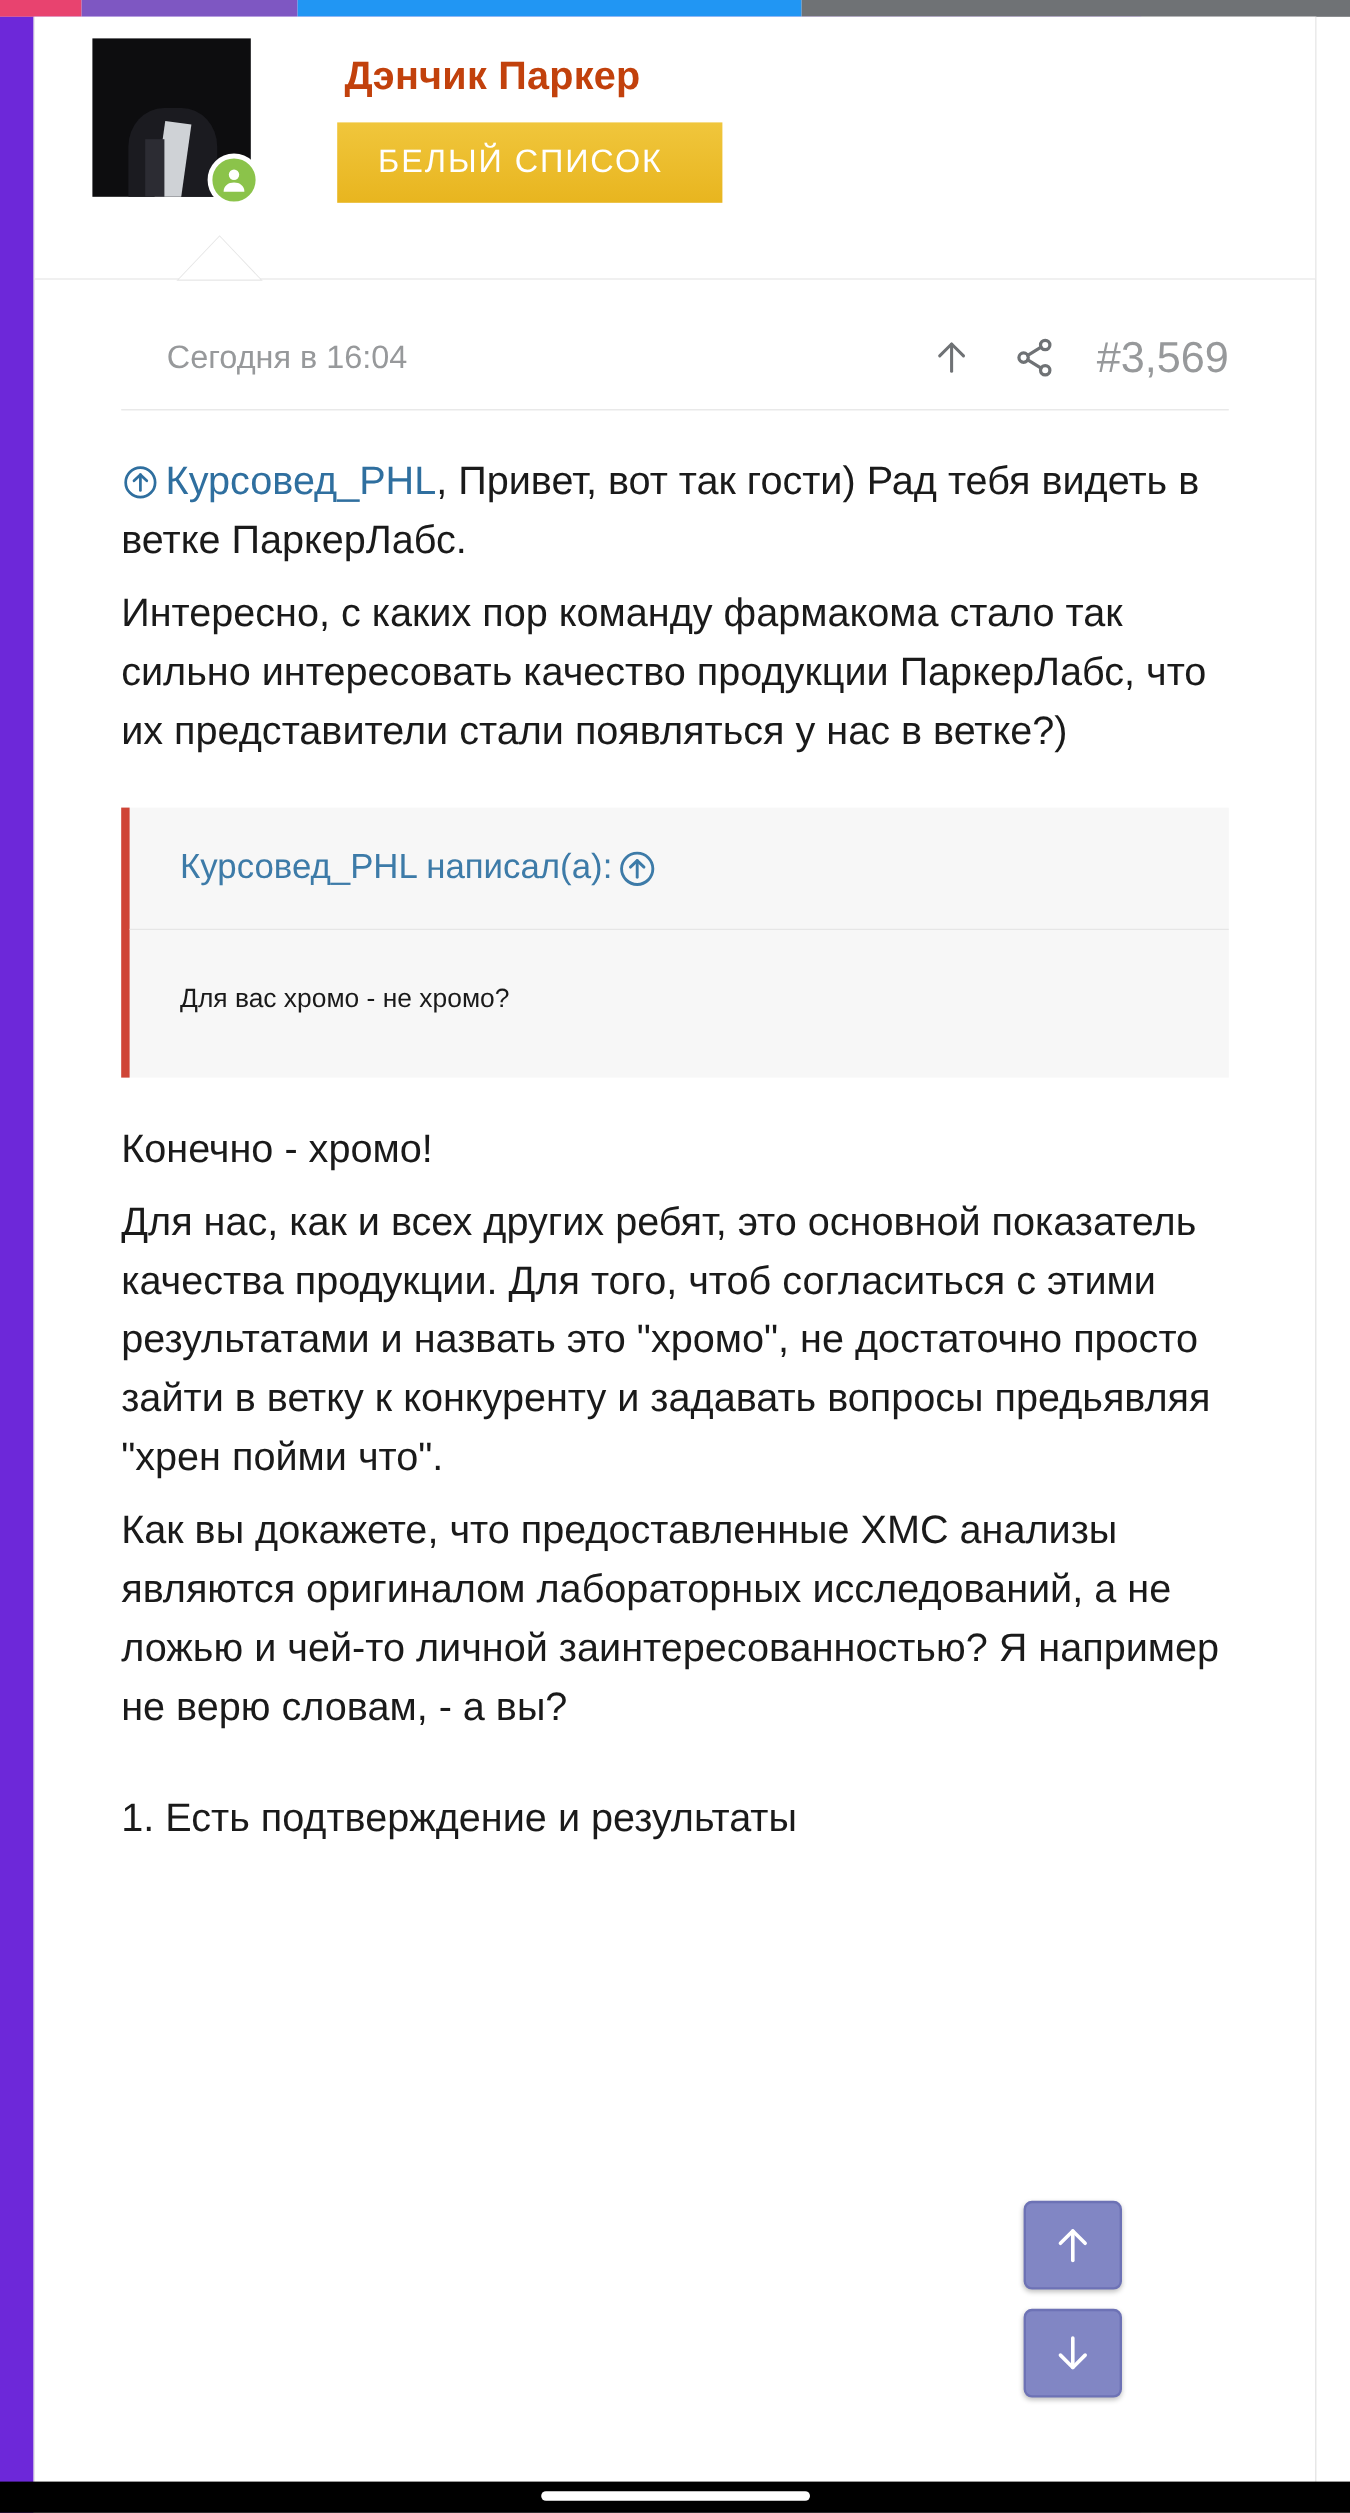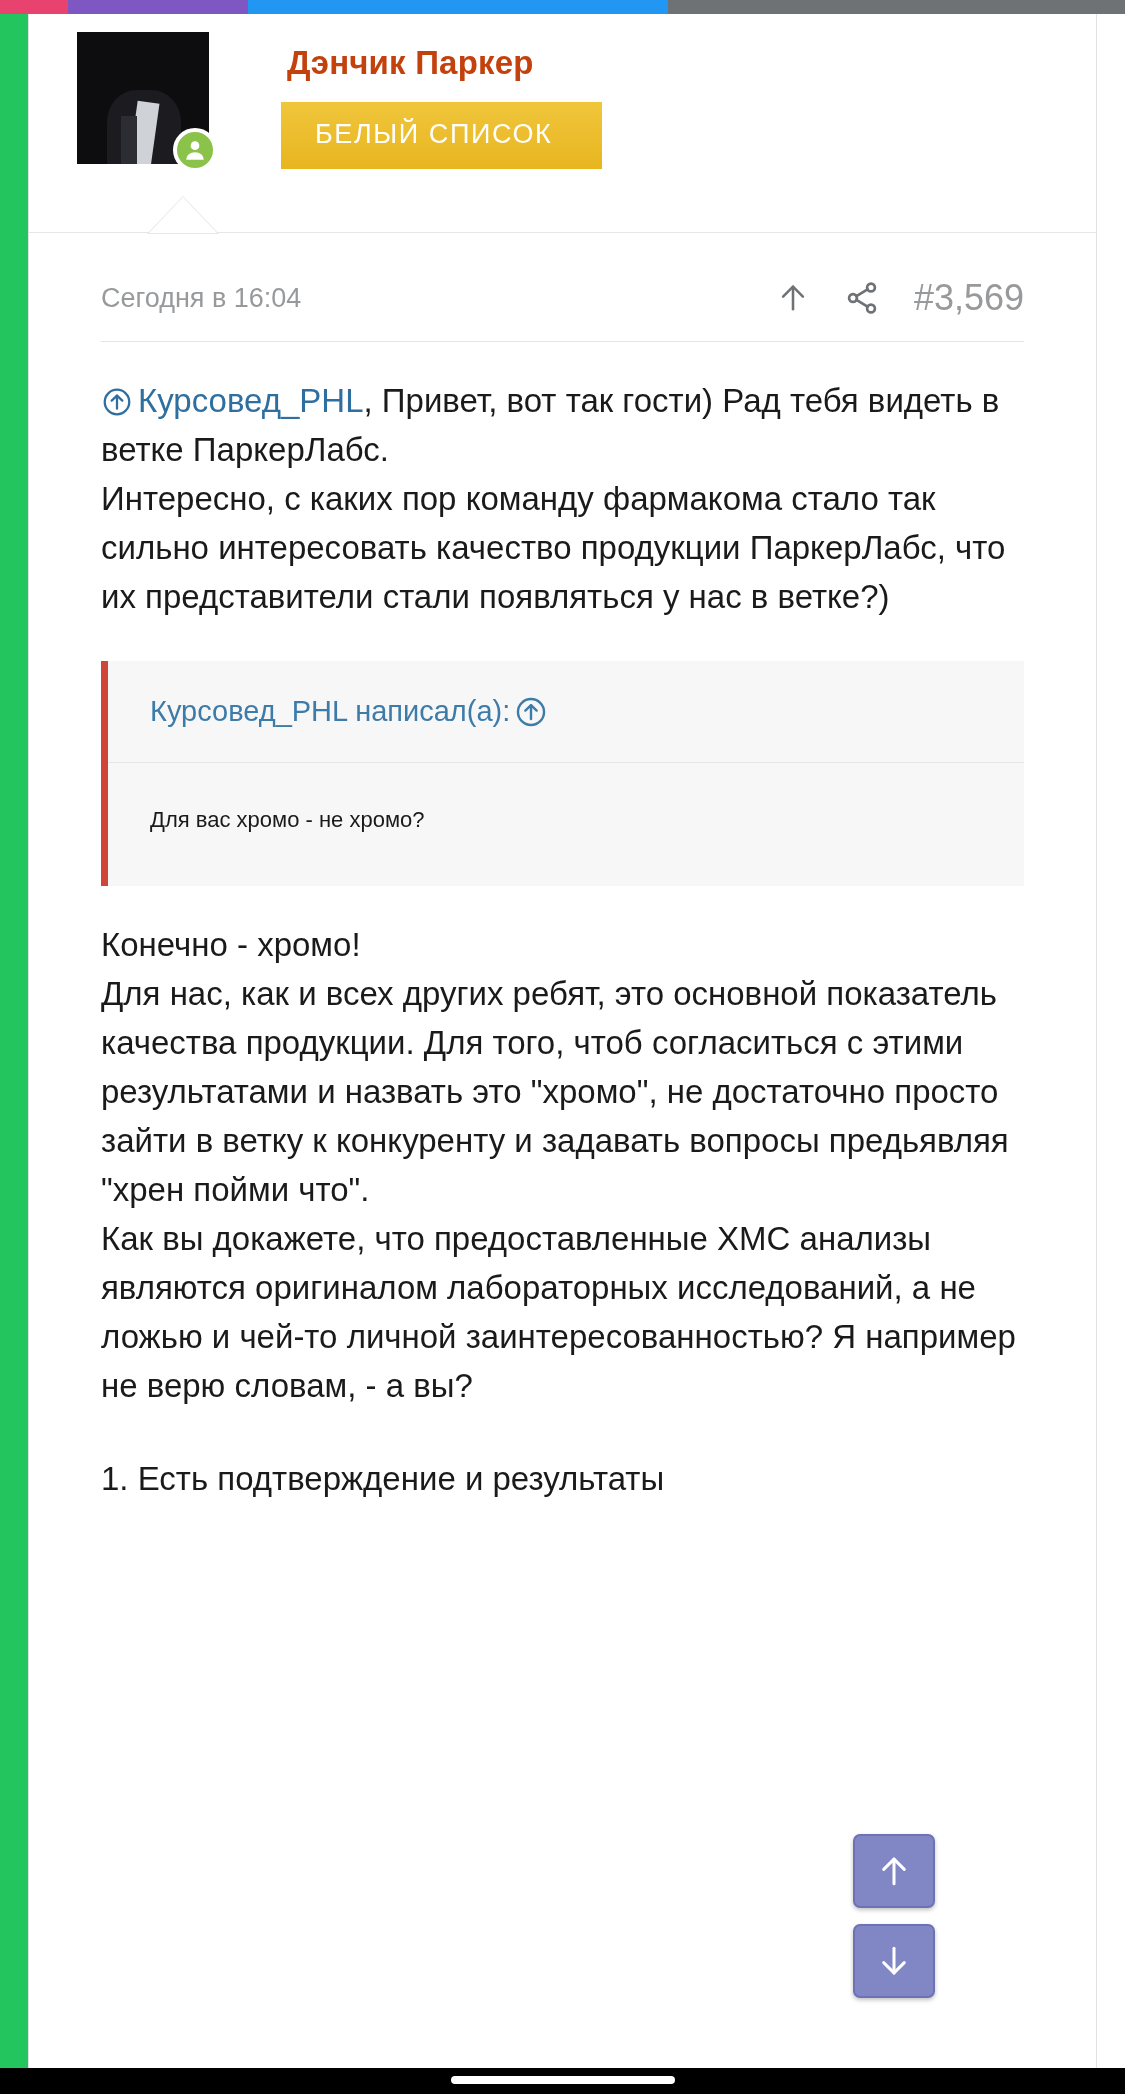--- a/index.html
+++ b/index.html
@@ -28,21 +28,21 @@
   .top-strip .seg-blue { width: 420px; background: #2196f3; }
   .top-strip .seg-grey { flex: 1; background: #6f7275; }
 
   
   .page {
     position: absolute;
     top: 14px;
     left: 0;
     width: 951px;
     height: 2080px;
-    background: #22c55e;
+    background: #6d28d9;
   }
 
   .post-card {
     position: absolute;
     left: 28px;
     top: 0;
     width: 1069px;
     background: #ffffff;
     border-left: 1px solid #e2e2e2;
     border-right: 1px solid #e2e2e2;
@@ -156,20 +156,21 @@
     position: relative;
     margin: 0 72px;
     padding: 44px 0 22px 0;
     border-bottom: 1px solid #e4e4e4;
     display: flex;
     align-items: center;
   }
   .meta-date {
     font-size: 27px;
     color: #97999b;
+    margin-left: 38px;
   }
   .meta-right {
     margin-left: auto;
     display: flex;
     align-items: center;
     gap: 34px;
   }
   .icon-btn {
     color: #6f7275;
     display: flex;
@@ -195,21 +196,21 @@
     text-decoration: none;
   }
   .mention-arrow {
     display: inline-flex;
     vertical-align: -6px;
     margin-right: 5px;
   }
   .mention-arrow svg { display: block; }
 
   .para { margin: 0 0 0 0; }
-  .para + .para { margin-top: 0; }
+  .para + .para { margin-top: 12px; }
 
   
   .quote {
     margin: 40px 0 34px 0;
     border-left: 7px solid #cf4537;
     background: #f7f7f7;
   }
   .quote-head {
     padding: 26px 0 26px 42px;
     font-size: 29px;

